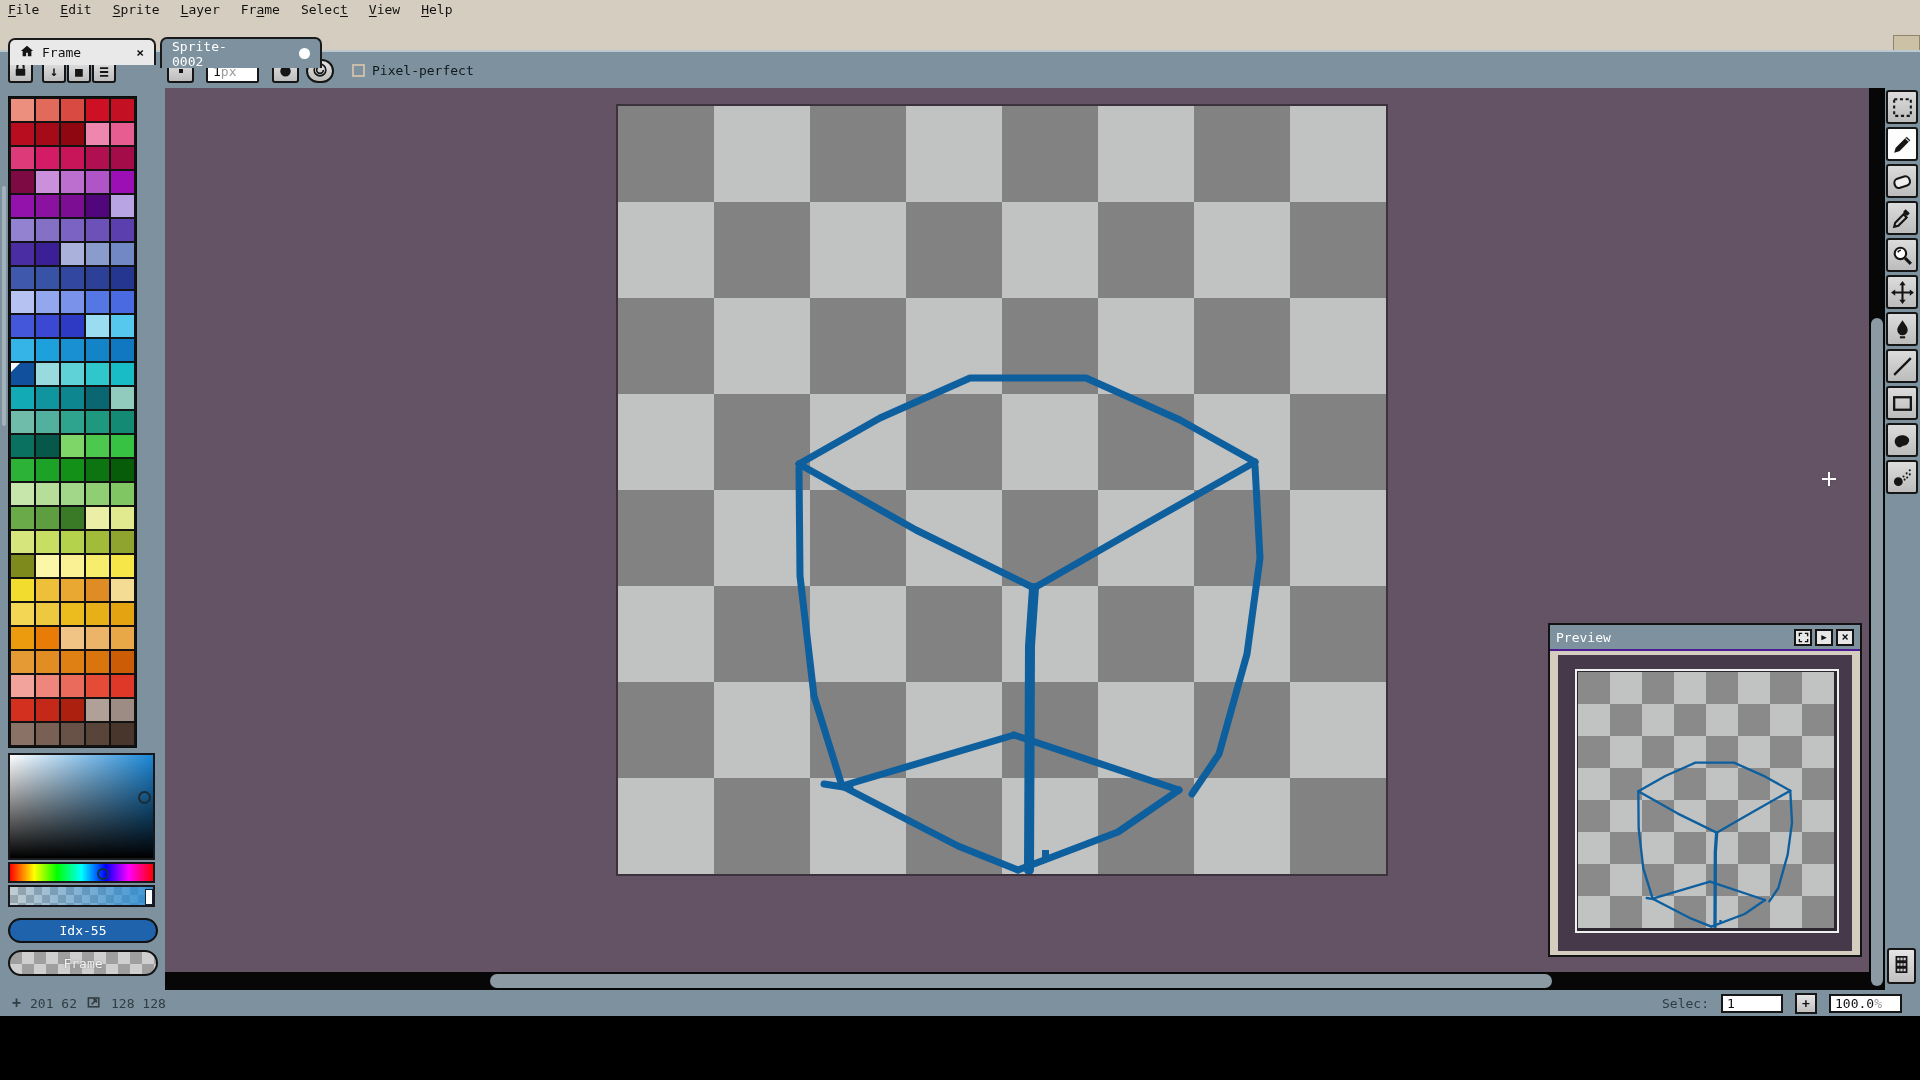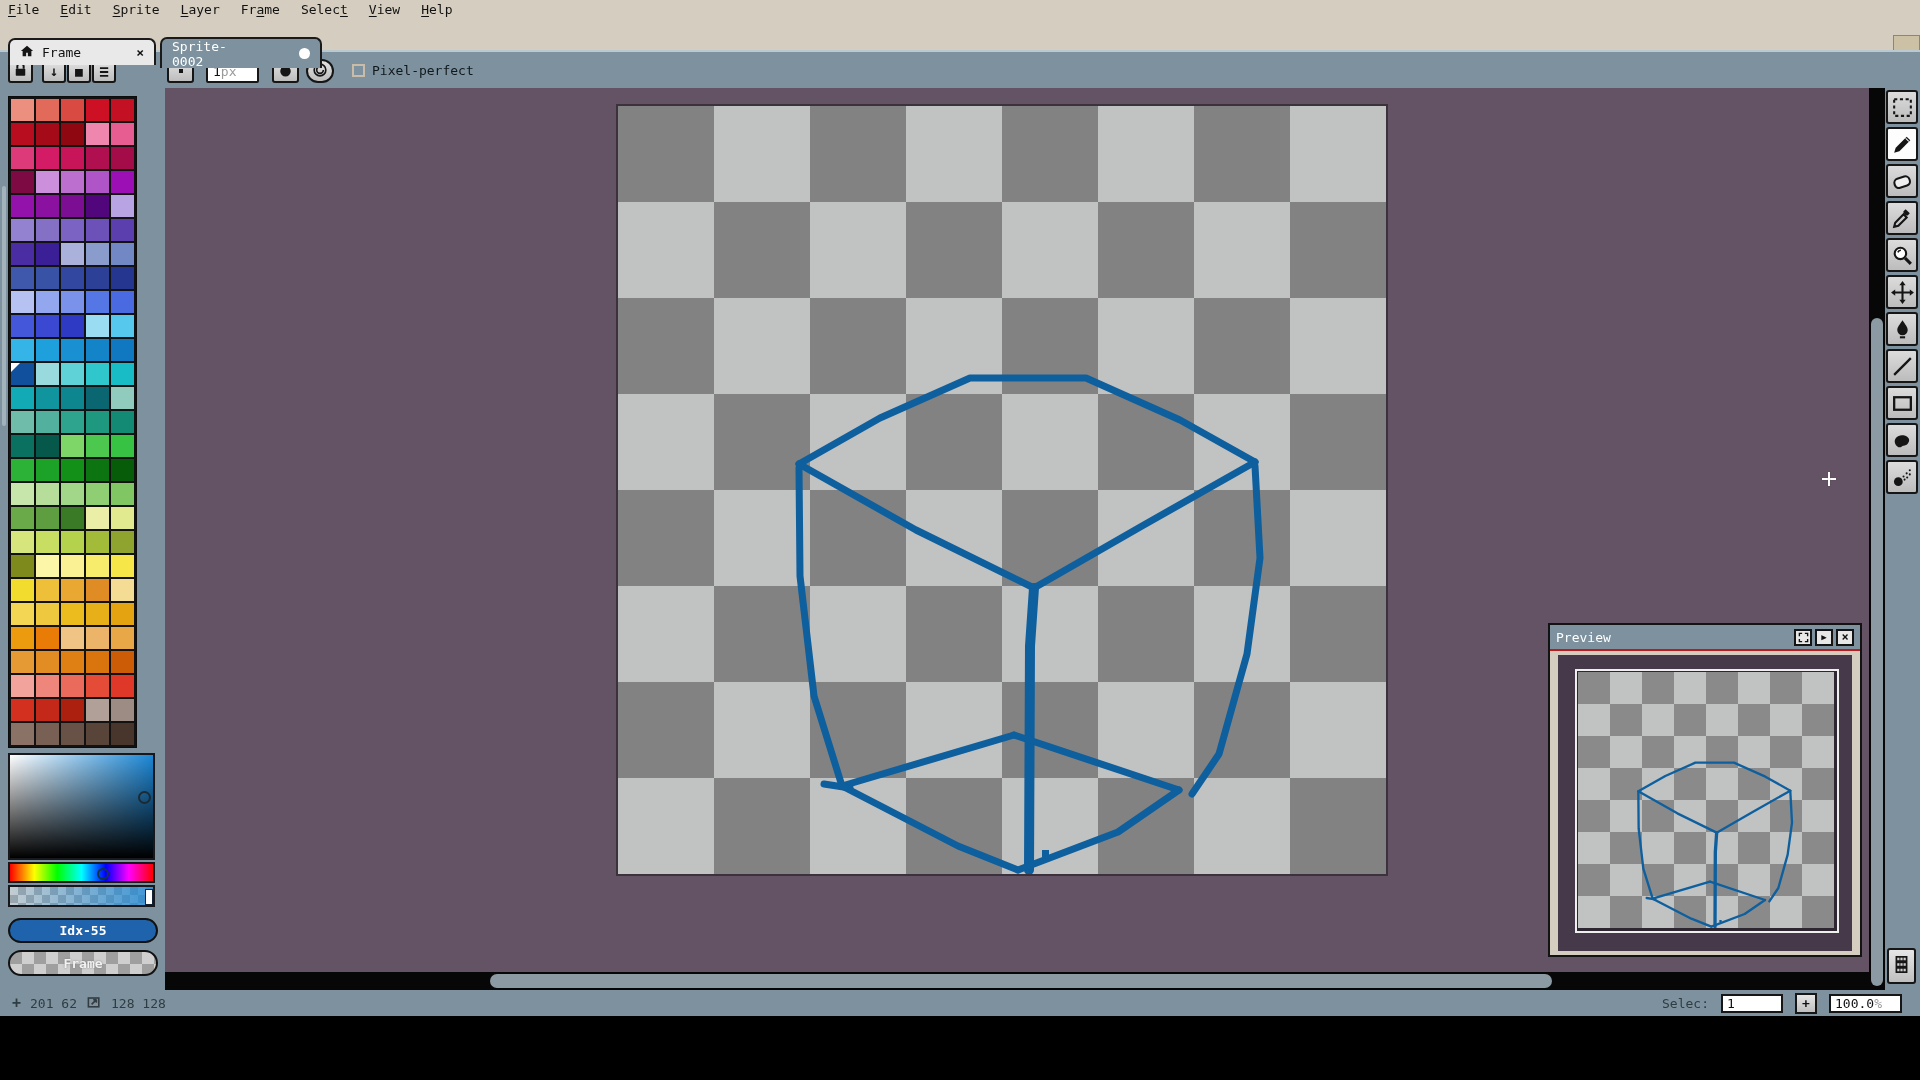--- a/index.html
+++ b/index.html
@@ -41,21 +41,21 @@
          background:linear-gradient(to bottom,rgba(0,0,0,0),#000),linear-gradient(to right,#fff,#1b87d6);}
   .sv-marker{position:absolute;width:9px;height:9px;border:2px solid #1c2b33;border-radius:50%;}
   .huebar{position:absolute;left:8px;top:862px;width:147px;height:21px;border:2px solid #17171c;box-sizing:border-box;
           background:linear-gradient(to right,#f00 0%,#ff0 17%,#0f0 33%,#0ff 50%,#00f 67%,#f0f 83%,#f00 100%);}
   .hue-marker{position:absolute;left:87px;top:4px;width:8px;height:8px;border:2px solid #12343f;border-radius:50%;}
   .alphabar{position:absolute;left:8px;top:885px;width:147px;height:22px;border:2px solid #17171c;box-sizing:border-box;
           background:linear-gradient(to right,rgba(27,135,214,0),rgba(27,135,214,.8)),
           conic-gradient(#9aa6ad 0 25%,#c3cdd2 0 50%,#9aa6ad 0 75%,#c3cdd2 0);background-size:auto,16px 16px;}
   .alpha-marker{position:absolute;right:0px;top:2px;width:6px;height:14px;background:#fff;border:1px solid #123;}
   .pill{position:absolute;left:8px;width:150px;height:25px;border:2px solid #121212;border-radius:13px;
-        box-sizing:border-box;display:flex;align-items:center;justify-content:center;color:#fff;font-weight:bold;}
+        box-sizing:border-box;display:flex;align-items:center;justify-content:center;color:#fff;font-weight:normal;}
   .fg-pill{top:918px;background:#1e63ac;}
   .bg-pill{top:950px;height:26px;background:conic-gradient(#cfcfcf 0 25%,#9f9f9f 0 50%,#cfcfcf 0 75%,#9f9f9f 0);
            background-size:24px 24px;color:#f2f2f2;text-shadow:0 0 2px #777;}
   
   .workspace{position:absolute;left:165px;top:88px;width:1704px;height:902px;background:#645365;overflow:hidden;}
   .canvas{position:absolute;left:451px;top:16px;width:768px;height:768px;border:2px solid #3b323c;
           background:conic-gradient(#c1c2c2 0 25%,#828282 0 50%,#c1c2c2 0 75%,#828282 0);
           background-size:192px 192px;}
   .canvas svg{position:absolute;left:0;top:0;}
   .hscroll{position:absolute;left:0;top:884px;width:1704px;height:18px;background:#070707;}
@@ -73,21 +73,21 @@
             display:flex;align-items:center;justify-content:center;}
   .tool-btn.active{background:#fdfdfd;}
   .ticon svg{width:25px;height:25px;display:block;}
   .mini-btn{position:absolute;left:2px;width:29px;background:linear-gradient(#e6e6e6,#bfbfbf);
             border:2px solid #161616;border-radius:3px;box-sizing:border-box;
             display:flex;align-items:center;justify-content:center;font-size:11px;font-weight:bold;}
   
   .preview{position:absolute;left:1548px;top:623px;width:314px;height:334px;background:#d5cec0;
            border:2px solid #131313;box-sizing:border-box;z-index:5;}
   .pv-title{position:absolute;left:0;top:0;width:100%;height:26px;background:#7d929e;color:#fff;
-            display:flex;align-items:center;padding:0 6px;box-sizing:border-box;border-bottom:2px solid #b91c1c;}
+            display:flex;align-items:center;padding:0 6px;box-sizing:border-box;border-bottom:2px solid #4c1d95;}
   .pv-btns{margin-left:auto;display:flex;gap:3px;}
   .pv-btn{width:18px;height:17px;background:#e7e7e7;border:2px solid #141414;box-sizing:border-box;
           display:flex;align-items:center;justify-content:center;font-size:9px;color:#111;}
   .pv-dark{position:absolute;left:8px;top:30px;width:294px;height:296px;background:#46394a;}
   .pv-frame{position:absolute;left:17px;top:14px;width:260px;height:260px;border:2px solid #efefef;background:#2e2630;}
   .pv-canvas{position:absolute;left:1px;top:1px;width:256px;height:256px;
              background:conic-gradient(#c1c2c2 0 25%,#8a8a8a 0 50%,#c1c2c2 0 75%,#8a8a8a 0);
              background-size:64px 64px;}
   
   .statusbar{position:absolute;left:0;top:990px;width:1920px;height:26px;background:#7d929e;color:#2f3c42;}

